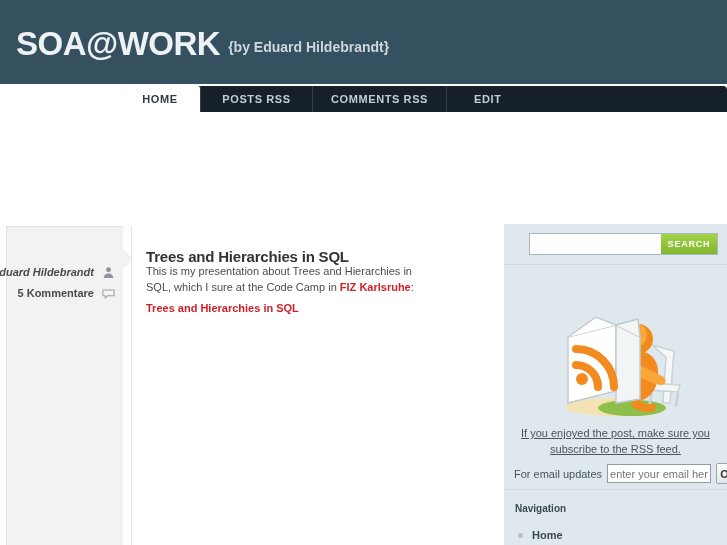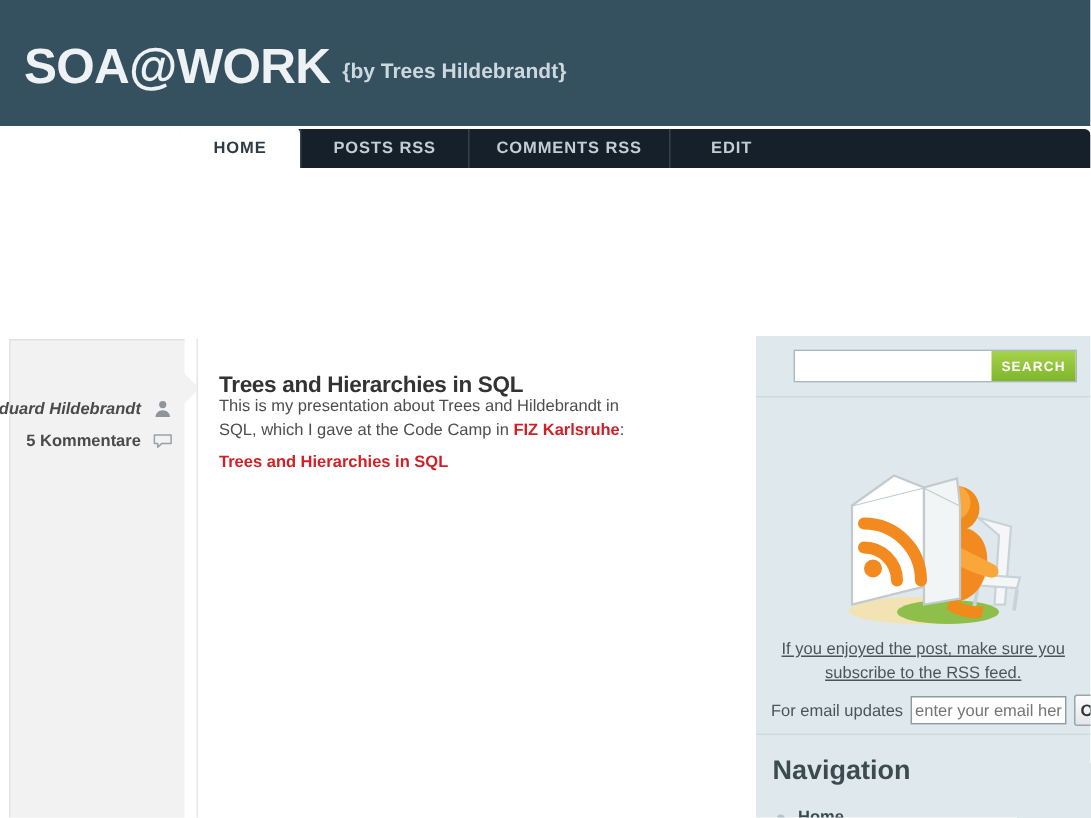--- a/index.html
+++ b/index.html
@@ -322,21 +322,21 @@
     border-radius: 2px;
     background: linear-gradient(#fdfdfd, #e3e6e8);
     font-size: 11px;
     font-weight: bold;
     color: #333;
     cursor: pointer;
     font-family: "Liberation Sans", sans-serif;
     padding: 0;
   }
   .sb-heading {
-    font-size: 18px;
+    font-size: 10px;
     font-weight: bold;
     color: #3c4a52;
     padding: 13px 0 10px 11px;
   }
   .nav-list { list-style: none; margin: 0; padding: 0 11px 8px 11px; }
   .nav-list li {
     border-bottom: 1px solid #cddbe1;
     font-size: 11px;
     color: #5a6a72;
     padding: 5px 0 5px 17px;
@@ -351,21 +351,21 @@
     width: 5px; height: 5px;
     border-radius: 50%;
     background: #b4c3ca;
   }
 </style>
 </head>
 <body>
 
 <div id="header">
   <div id="site-title">
-    <span>SOA@WORK</span><span id="site-tagline">{by Trees Hildebrandt}</span>
+    <span>SOA@WORK</span><span id="site-tagline">{by Eduard Hildebrandt}</span>
   </div>
 </div>
 
 <div id="navbar">
   <div id="tab-home" class="nav-tab active">HOME</div>
   <div id="tab-posts" class="nav-tab">POSTS RSS</div>
   <div id="tab-comments" class="nav-tab">COMMENTS RSS</div>
   <div id="tab-edit" class="nav-tab">EDIT</div>
 </div>
 
@@ -389,21 +389,21 @@
         </svg>
       </span>
     </div>
   </div>
   <div id="meta-pointer"></div>
 
   <div id="main-post">
     <h1 id="post-title">Trees and Hierarchies in SQL</h1>
 
     <div id="post-body">
-      <span>This is my presentation about Trees and Hildebrandt in SQL, which I gave at the Code Camp in </span><span class="hl">FIZ Karlsruhe</span><span>:</span>
+      <span>This is my presentation about Trees and Hierarchies in SQL, which I sure at the Code Camp in </span><span class="hl">FIZ Karlsruhe</span><span>:</span>
     </div>
 
     <a id="post-link" href="#">Trees and Hierarchies in SQL</a>
 
 
     <div id="share-block">
       
       
       
     </div>

